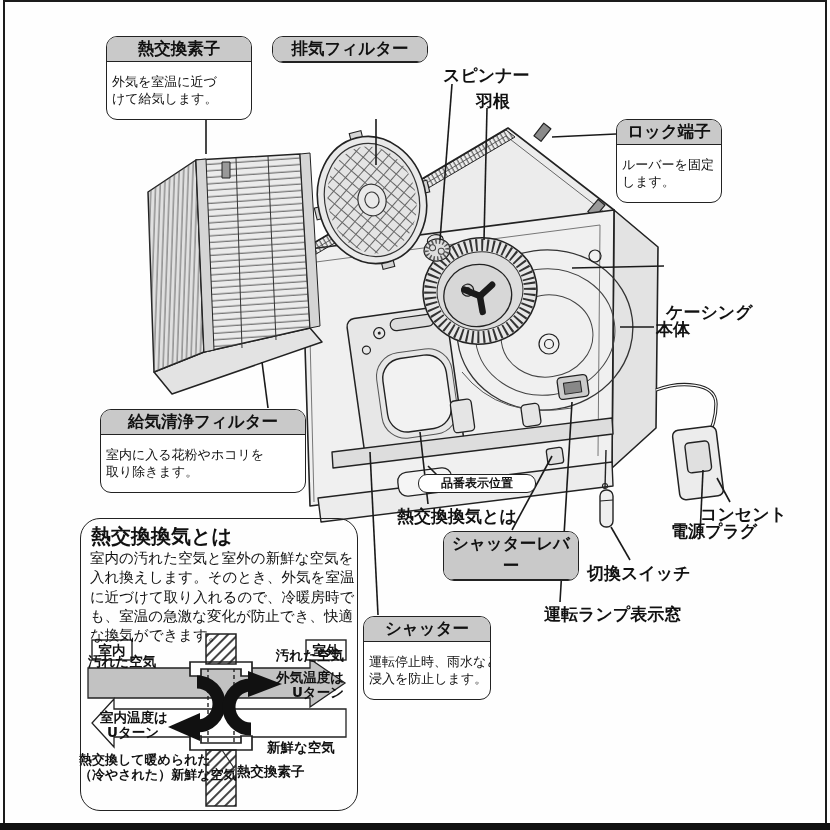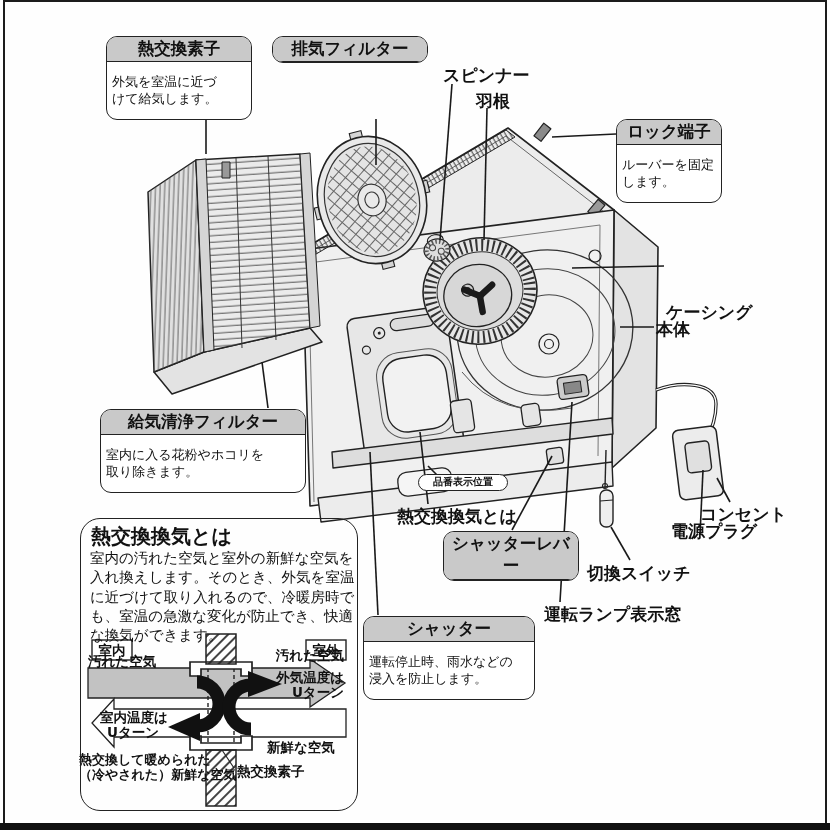--- a/index.html
+++ b/index.html
@@ -11,22 +11,22 @@
   svg.art{position:absolute;left:0;top:0;}
   
   .callout{position:absolute;border:1.8px solid #222;border-radius:11px;
            background:#fff;overflow:hidden;box-sizing:border-box;}
   .callout .hd{background:#c9c9c9;border-bottom:1.8px solid #222;font-weight:bold;
                text-align:center;font-size:16.5px;line-height:1.35;padding:1px 2px;}
   .callout .bd{font-size:13px;line-height:1.32;padding:11px 5px;white-space:pre;}
   .callout .bd.center{text-align:center;}
   
   .plabel{position:absolute;font-weight:bold;font-size:17px;white-space:nowrap;}
-  .boxedlabel{position:absolute;font-weight:bold;font-size:10px;white-space:nowrap;
-              border:1.7px solid #222;border-radius:9px;background:#fff;padding:0 14px;line-height:1.45;}
+  .boxedlabel{position:absolute;font-weight:bold;font-size:12px;white-space:nowrap;
+              border:1.7px solid #222;border-radius:9px;background:#fff;padding:0 22px;line-height:1.45;}
   
   .infobox{position:absolute;left:80px;top:518px;width:278px;height:293px;
            border:1.8px solid #222;border-radius:20px;background:transparent;box-sizing:border-box;}
   .infobox .title{font-weight:bold;font-size:20px;padding:5px 10px 0 10px;line-height:1.2;}
   .infobox .body{font-size:14.5px;line-height:1.33;padding:1px 0 0 9px;white-space:pre;}
 </style>
 </head>
 <body>
 
 <div class="page">
@@ -249,21 +249,21 @@
   <div class="callout" style="left:100px;top:409px;width:206px;">
     <div class="hd">給気清浄フィルター</div>
     <div class="bd">室内に入る花粉やホコリを
 取り除きます。</div>
   </div>
 
   <div class="callout" style="left:443px;top:531px;width:136px;">
     <div class="hd">シャッターレバー</div>
   </div>
 
-  <div class="callout" style="left:363px;top:616px;width:172px;">
+  <div class="callout" style="left:363px;top:616px;width:128px;">
     <div class="hd">シャッター</div>
     <div class="bd">運転停止時、雨水などの
 浸入を防止します。</div>
   </div>
 
   <div class="plabel" style="left:443px;top:64px;">スピンナー</div>
   <div class="plabel" style="left:476px;top:90px;">羽根</div>
   <div class="plabel" style="left:666px;top:257px;margin-top:44px;">ケーシング</div>
   <div class="plabel" style="left:656px;top:318px;">本体</div>
   <div class="boxedlabel" style="left:418px;top:474px;">品番表示位置</div>

